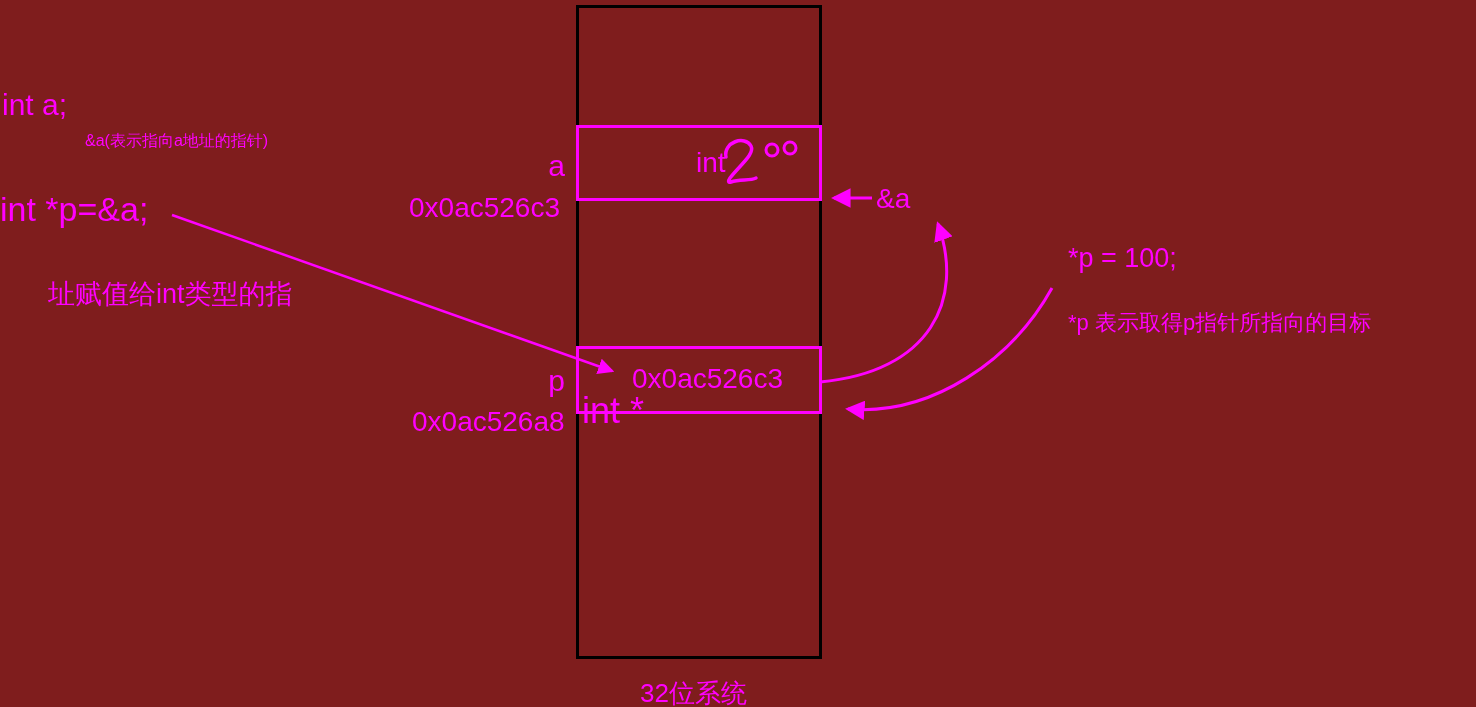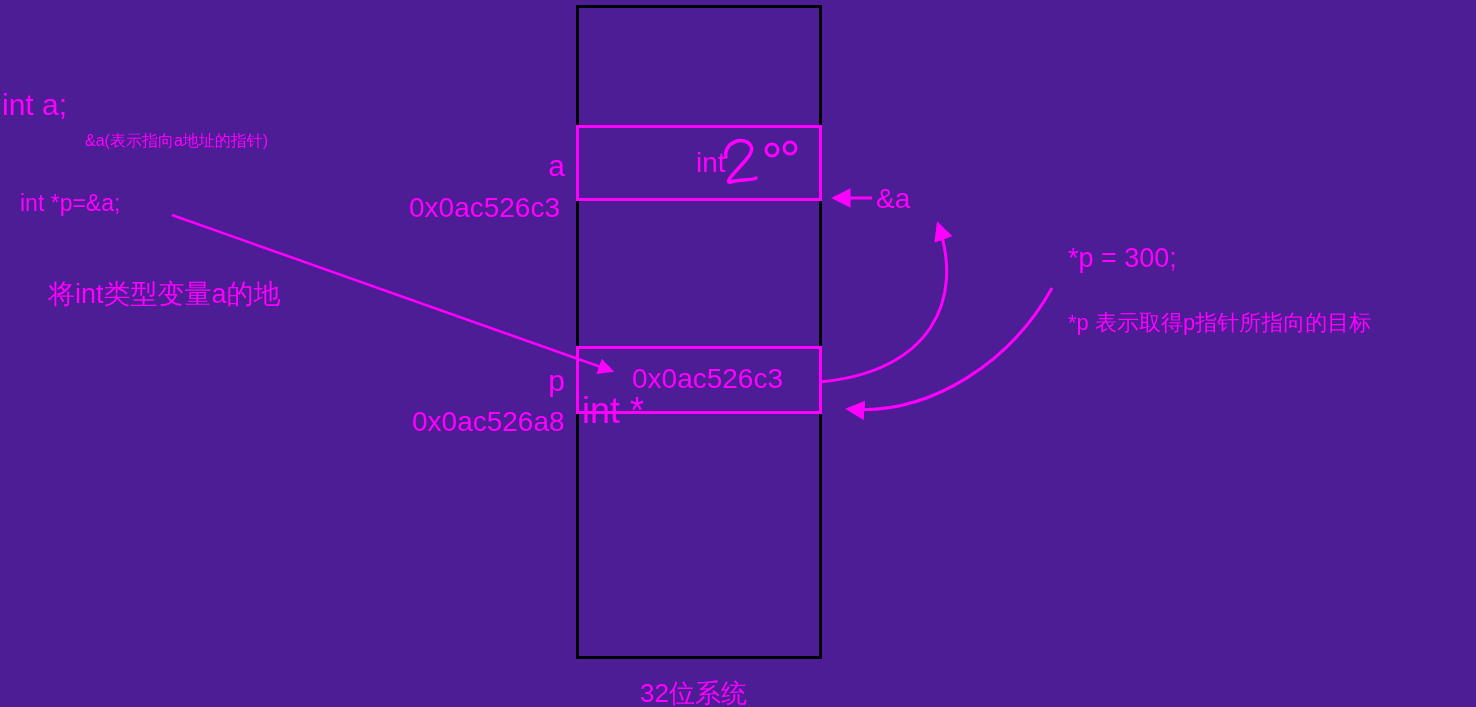--- a/index.html
+++ b/index.html
@@ -1,38 +1,38 @@
 <!DOCTYPE html>
 <html><head>
 <meta charset="utf-8">
 <style>
   html,body { margin:0; padding:0; background:#ffffff; }
   .canvas {
-    position:relative; width:1476px; height:707px; background:#4c1d95;
+    position:relative; width:1476px; height:707px; background:#7f1d1d;
     font-family:"Liberation Sans","DejaVu Sans",sans-serif; overflow:hidden;
   }
   .txt { position:absolute; color:#ff00ff; white-space:nowrap; }
   .mem {
     position:absolute; left:576px; top:5px; width:240px; height:648px;
     border:3px solid #000000; background:transparent; z-index:1;
   }
   .cell {
     position:absolute; left:576px; width:240px;
     border:3px solid #ff00ff; background:transparent; z-index:2;
   }
   .cell-a { top:125px; height:70px; }
   .cell-p { top:346px; height:62px; }
   .z3 { z-index:3; }
   .overlay { position:absolute; left:0; top:0; width:1476px; height:707px; z-index:4; pointer-events:none; }
   .hand200 { position:absolute; left:718px; top:133px; z-index:3; }
 
   
   .decl-a      { left:2px;   top:88px;  font-size:30px; }
   .addr-note   { left:85px;  top:131px; font-size:16px; }
-  .decl-p      { left:0px;   top:190px; font-size:23px;margin-left:20px; }
+  .decl-p      { left:0px;   top:190px; font-size:34px; }
   .para        { left:48px;  top:270px; font-size:27px; line-height:49px; white-space:nowrap; }
   .lbl-a       { left:505px; top:149px; width:60px; text-align:right; font-size:30px; }
   .lbl-addr-a  { left:409px; top:192px; font-size:28px; }
   .lbl-p       { left:505px; top:364px; width:60px; text-align:right; font-size:30px; }
   .lbl-addr-p  { left:412px; top:406px; font-size:28px; }
   .type-int    { left:672px; top:147px; font-size:28px;margin-left:24px; }
   .val-p       { left:632px; top:363px; font-size:28px; }
   .type-intp   { left:582px; top:390px; font-size:36px; }
   .amp-a       { left:876px; top:183px; font-size:28px; }
   .deref-assign{ left:1068px; top:243px; font-size:27px; }
@@ -46,40 +46,40 @@
 
   <div class="mem"></div>
 
   <div class="cell cell-a"></div>
   <div class="cell cell-p"></div>
 
   <div class="txt z3 decl-a">int a;</div>
   <div class="txt z3 addr-note">&amp;a(表示指向a地址的指针)</div>
   <div class="txt z3 decl-p">int *p=&amp;a;</div>
   <div class="txt z3 para">
-    <div>将int类型变量a的地</div>
+    <div>址赋值给int类型的指</div>
   </div>
 
   <div class="txt z3 lbl-a">a</div>
   <div class="txt z3 lbl-addr-a">0x0ac526c3</div>
   <div class="txt z3 type-int">int</div>
 
   <svg class="hand200" width="96" height="58" viewBox="0 0 96 58" role="img" aria-label="200">
     <path d="M 8 24 C 5 9, 27 2, 33 13 C 37 21, 22 32, 12 45 C 10 48, 10 50, 13 49 C 22 46, 32 48, 38 45" fill="none" stroke="#ff00ff" stroke-width="3.5" stroke-linecap="round" stroke-linejoin="round"></path>
     <circle cx="54" cy="17" r="6" fill="none" stroke="#ff00ff" stroke-width="3"></circle>
     <circle cx="72" cy="15" r="6" fill="none" stroke="#ff00ff" stroke-width="3"></circle>
   </svg>
 
   <div class="txt z3 lbl-p">p</div>
   <div class="txt z3 lbl-addr-p">0x0ac526a8</div>
   <div class="txt z3 val-p">0x0ac526c3</div>
   <div class="txt z3 type-intp">int *</div>
 
   <div class="txt z3 amp-a">&amp;a</div>
-  <div class="txt z3 deref-assign">*p = 300;</div>
+  <div class="txt z3 deref-assign">*p = 100;</div>
   <div class="txt z3 deref-note">*p 表示取得p指针所指向的目标</div>
 
   <div class="txt z3 sys-label">32位系统</div>
 
   <svg class="overlay">
     <defs>
       <marker id="arrow" viewBox="0 0 10 10" refX="8.5" refY="5" markerWidth="6.5" markerHeight="6.5" orient="auto-start-reverse">
         <path d="M0,0 L10,5 L0,10 z" fill="#ff00ff"></path>
       </marker>
     </defs>

